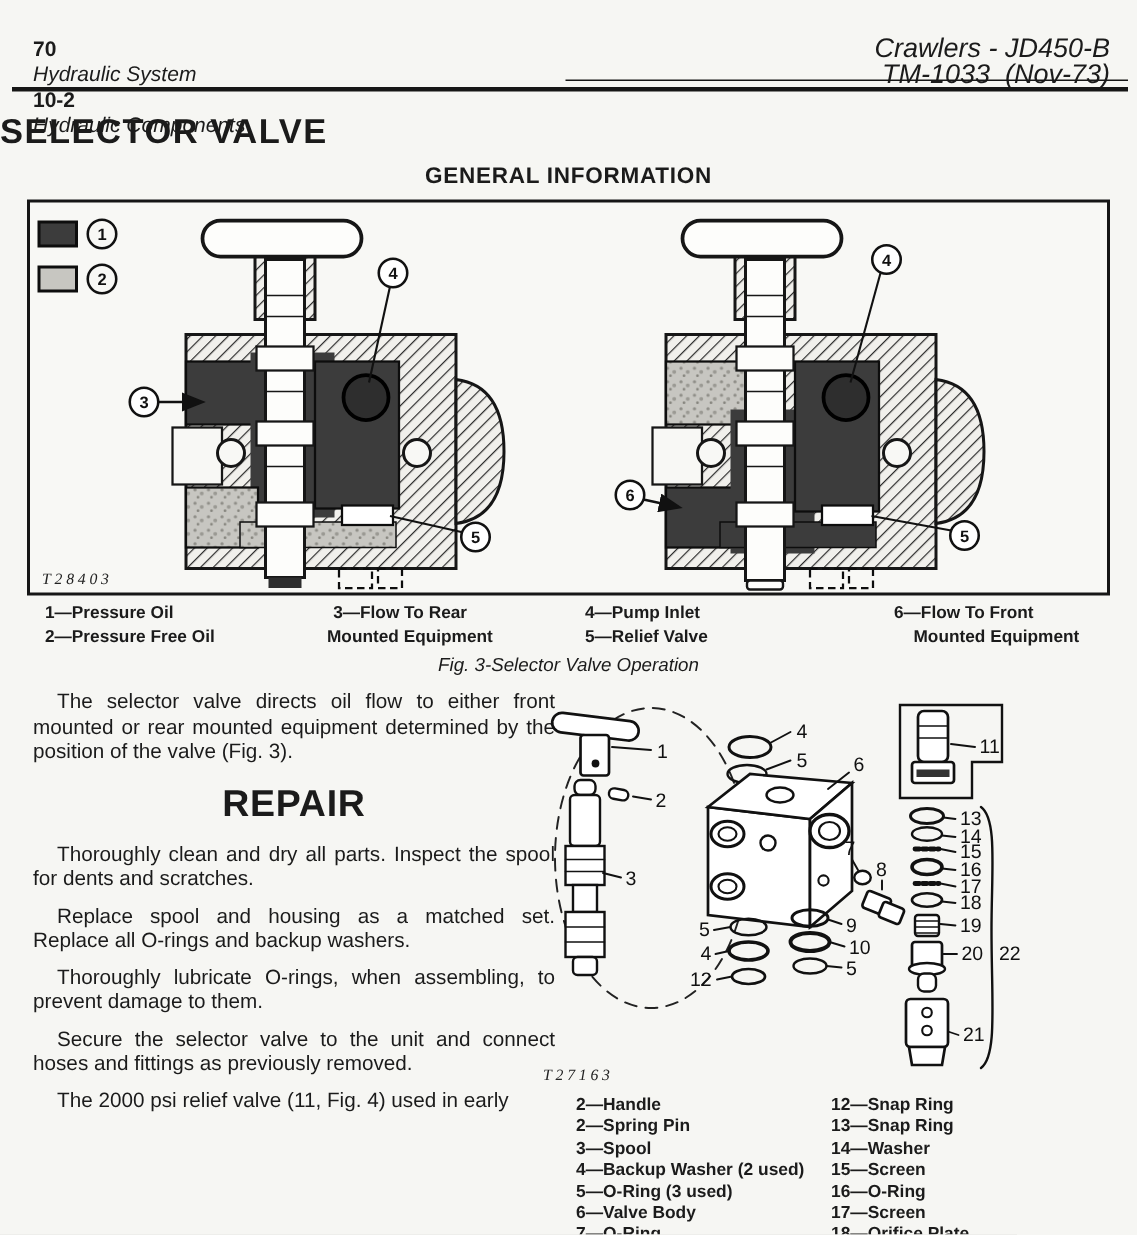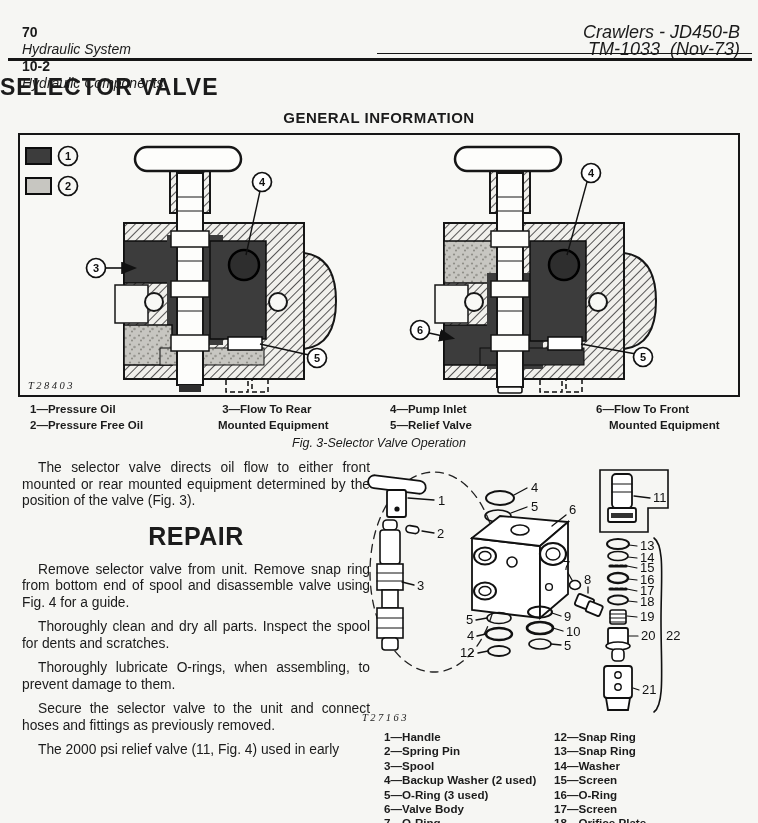--- a/index.html
+++ b/index.html
@@ -239,22 +239,22 @@
   <div class="fig3-caption">Fig. 3-Selector Valve Operation</div>
 
   <div class="col-left">
     <div>
 
     <p>The selector valve directs oil flow to either front mounted or rear mounted equipment determined by the position of the valve (Fig. 3).</p>
       </div>
     <div class="repair-h">REPAIR</div>
     <div>
 
-    <p>Remove selector valve from unit. Remove snap ring from bottom end of spool and disassemble valve using Fig. 4 for a guide.</p>
         <p>Thoroughly clean and dry all parts. Inspect the spool for dents and scratches.</p>
+        <p>Replace spool and housing as a matched set. Replace all O-rings and backup washers.</p>
         <p>Thoroughly lubricate O-rings, when assembling, to prevent damage to them.</p>
         <p>Secure the selector valve to the unit and connect hoses and fittings as previously removed.</p>
         <p>The 2000 psi relief valve (11, Fig. 4) used in early</p>
       </div>
   </div>
 
   <div class="col-right">
     <svg width="394" height="256" viewBox="0 0 394 256">
       <g transform="translate(10,0)" stroke-linecap="round">
 
@@ -432,21 +432,21 @@
           <text class="co" x="294" y="180">22</text>
         </g>
       </g>
     </svg>
     <div class="fig4-id">T27163</div>
 
     
     <div class="parts">
       <div class="parts-col pc-left">
 
-      <div class="part-row">1—Handle</div>
+      <div class="part-row">2—Handle</div>
           <div class="part-row">2—Spring Pin</div>
           <div class="part-row">3—Spool</div>
           <div class="part-row">4—Backup Washer (2 used)</div>
           <div class="part-row">5—O-Ring (3 used)</div>
           <div class="part-row">6—Valve Body</div>
           <div class="part-row">7—O-Ring</div>
         </div>
       <div class="parts-col">
 
       <div class="part-row">12—Snap Ring</div>

